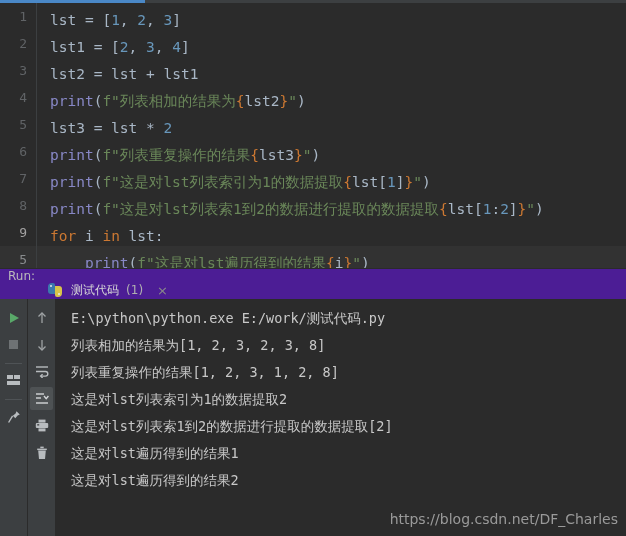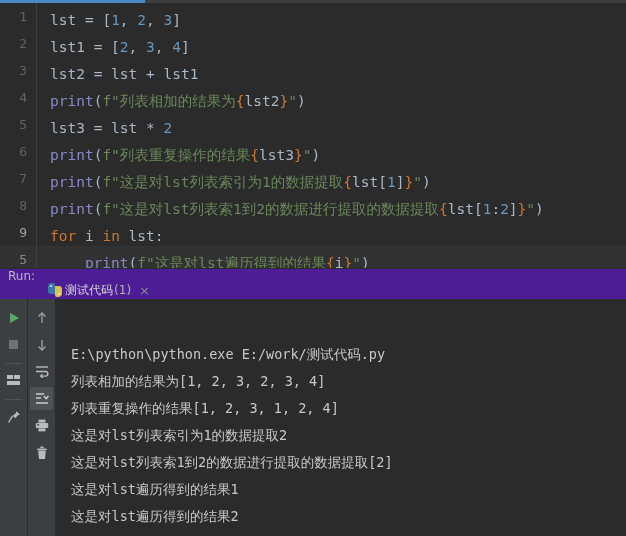--- a/index.html
+++ b/index.html
@@ -112,21 +112,21 @@
     color: #bbbbbb;
     padding-left: 8px;
     padding-right: 9px;
   }
   .run-tab {
     position: relative;
     display: flex;
     align-items: center;
     height: 42px;
     padding: 0 6px 0 4px;
-    gap: 3px;
+    gap: 9px;
   }
   .run-tab .underline {
     position: absolute;
     left: 2px; right: 2px; bottom: 0;
     height: 3px;
     background: #9a9da1;
   }
   .pyicon {
     position: relative;
     width: 14px; height: 14px;
@@ -211,21 +211,20 @@
     height: 1px;
     background: #4f5356;
     margin: 3px 0 5px 0;
   }
   .console {
     position: relative;
     flex: 1 1 auto;
     background: #2b2b2b;
     padding-top: 6px;
     overflow: hidden;
-    margin-top: 36px;
   }
   .cline {
     height: 27px;
     line-height: 27px;
     padding-left: 16px;
     font-family: "DejaVu Sans Mono", "Liberation Mono", monospace;
     font-size: 13.5px;
     color: #c8c8c8;
     white-space: nowrap;
   }
@@ -420,22 +419,23 @@
             <rect x="1.2" y="2.6" width="9.6" height="1.5" fill="#b8bcbf"></rect>
             <rect x="4.3" y="0.6" width="3.4" height="1.6" fill="#b8bcbf"></rect>
             <path d="M2.2 4.6 H9.8 L9 13 H3 Z" fill="#b8bcbf"></path>
           </svg>
         </span>
       </div>
     </div>
 
     <div class="console">
       <div class="cline">E:\python\python.exe E:/work/测试代码.py</div>
-      <div class="cline">列表相加的结果为[1, 2, 3, 2, 3, 4]</div>
-      <div class="cline">列表重复操作的结果[1, 2, 3, 1, 2, 4]</div>
+      <div class="cline">列表相加的结果为[1, 2, 3, 2, 3, 8]</div>
+      <div class="cline">列表重复操作的结果[1, 2, 3, 1, 2, 8]</div>
       <div class="cline">这是对lst列表索引为1的数据提取2</div>
       <div class="cline">这是对lst列表索1到2的数据进行提取的数据提取[2]</div>
       <div class="cline">这是对lst遍历得到的结果1</div>
       <div class="cline">这是对lst遍历得到的结果2</div>
+      <div class="watermark">https://blog.csdn.net/DF_Charles</div>
     </div>
 
   </div>
 </div>
 
 </body></html>

